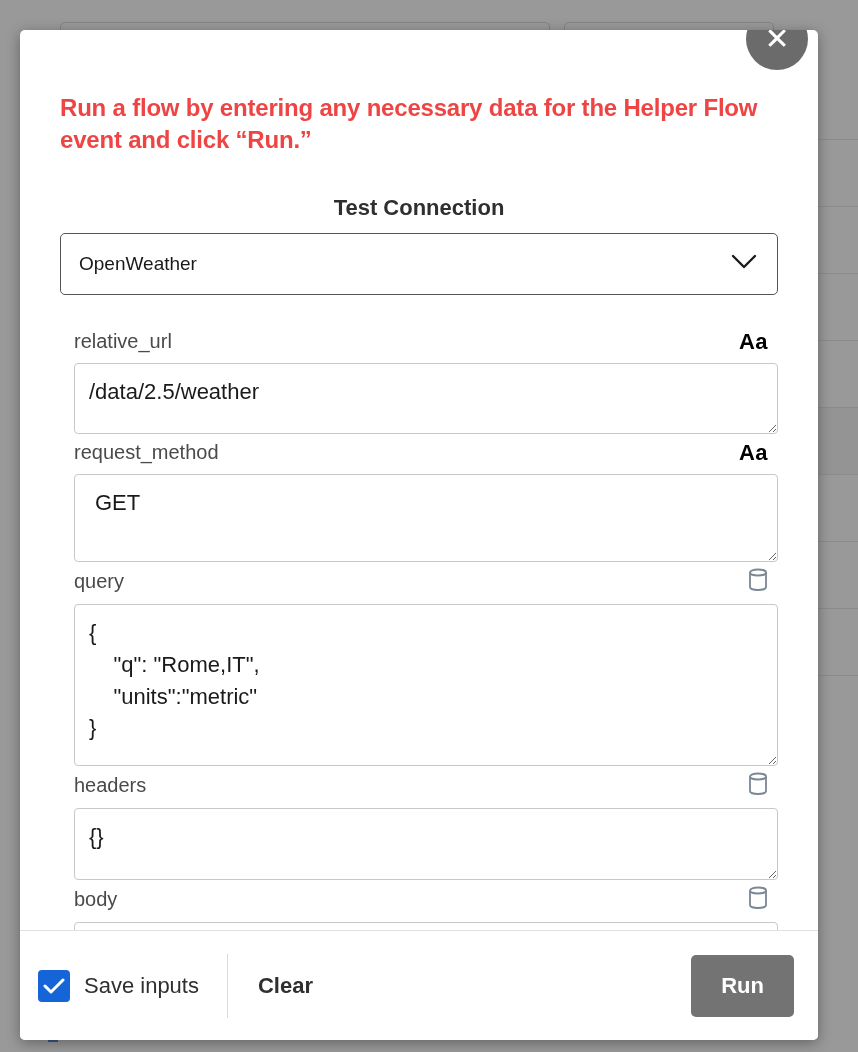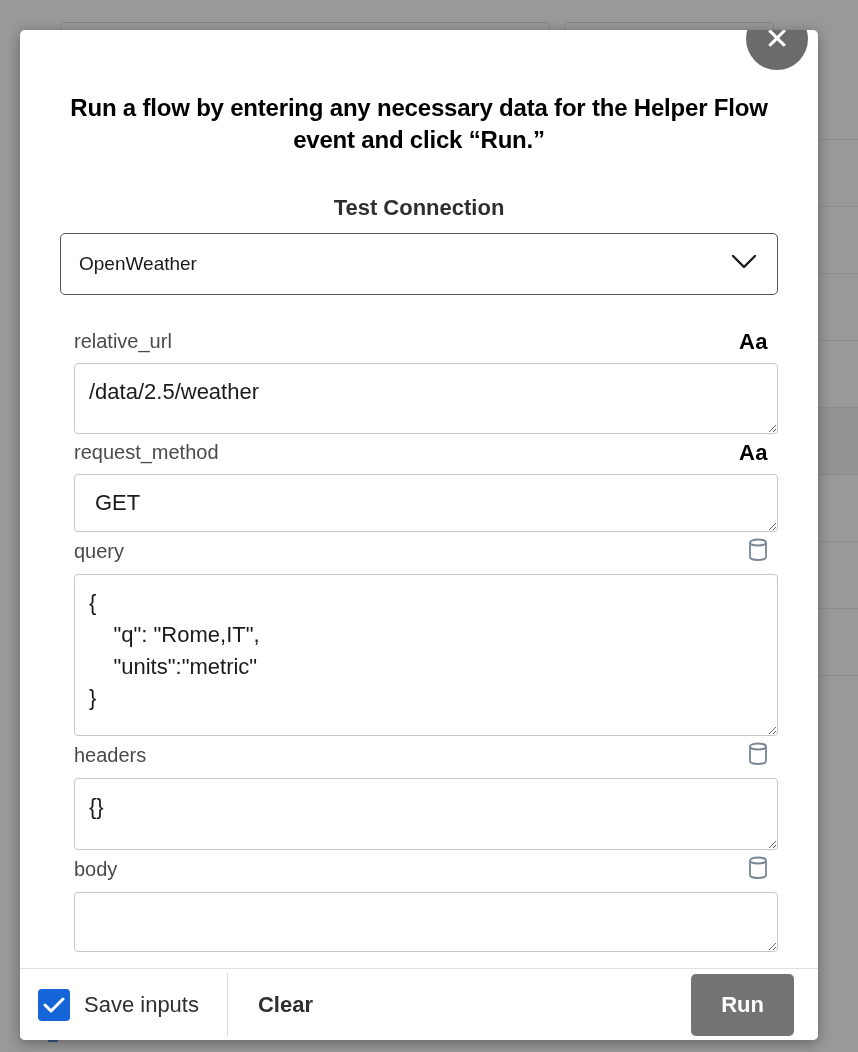--- a/index.html
+++ b/index.html
@@ -124,22 +124,22 @@
     right: 0;
     top: 0;
     bottom: 88px;
     overflow: hidden;
     padding: 62px 40px 0 40px;
   }
 
   .modal-title {
     font-size: 24px;
     font-weight: bold;
-    color: #000000;
-    text-align: center;
+    color: #ef4444;
+    text-align: left;
     line-height: 1.35;
     margin: 0 0 38px 0;
     letter-spacing: -0.2px;
   }
 
   .section-label {
     font-size: 22px;
     font-weight: bold;
     color: #2f2f2f;
     margin: 0 0 12px 0;
@@ -199,34 +199,34 @@
     color: #1a1a1a;
     padding: 12px 14px;
     resize: vertical;
     background: #fff;
     line-height: 1.45;
     display: block;
     white-space: pre;
     overflow: hidden;
   }
   .ta.h1 { height: 71px; }
-  .ta.h2 { height: 58px; padding-left: 20px; }
+  .ta.h2 { height: 88px; padding-left: 20px; }
   .ta.h3 { height: 162px; }
   .ta.h4 { height: 72px; }
   .ta.h5 { height: 60px; }
 
   .field.tight { margin-bottom: 14px; }
 
   
   .modal-footer {
     position: absolute;
     left: 0;
     right: 0;
     bottom: 0;
-    height: 72px;
+    height: 110px;
     border-top: 1px solid #e0e0e0;
     display: flex;
     align-items: center;
     padding: 0 24px 0 18px;
     background: #fff;
   }
   .save-group {
     display: flex;
     align-items: center;
     gap: 14px;

